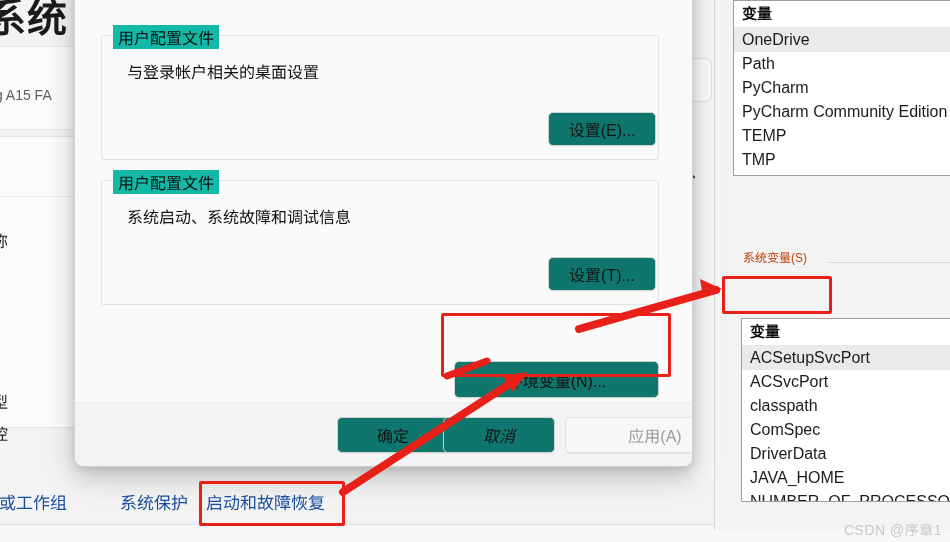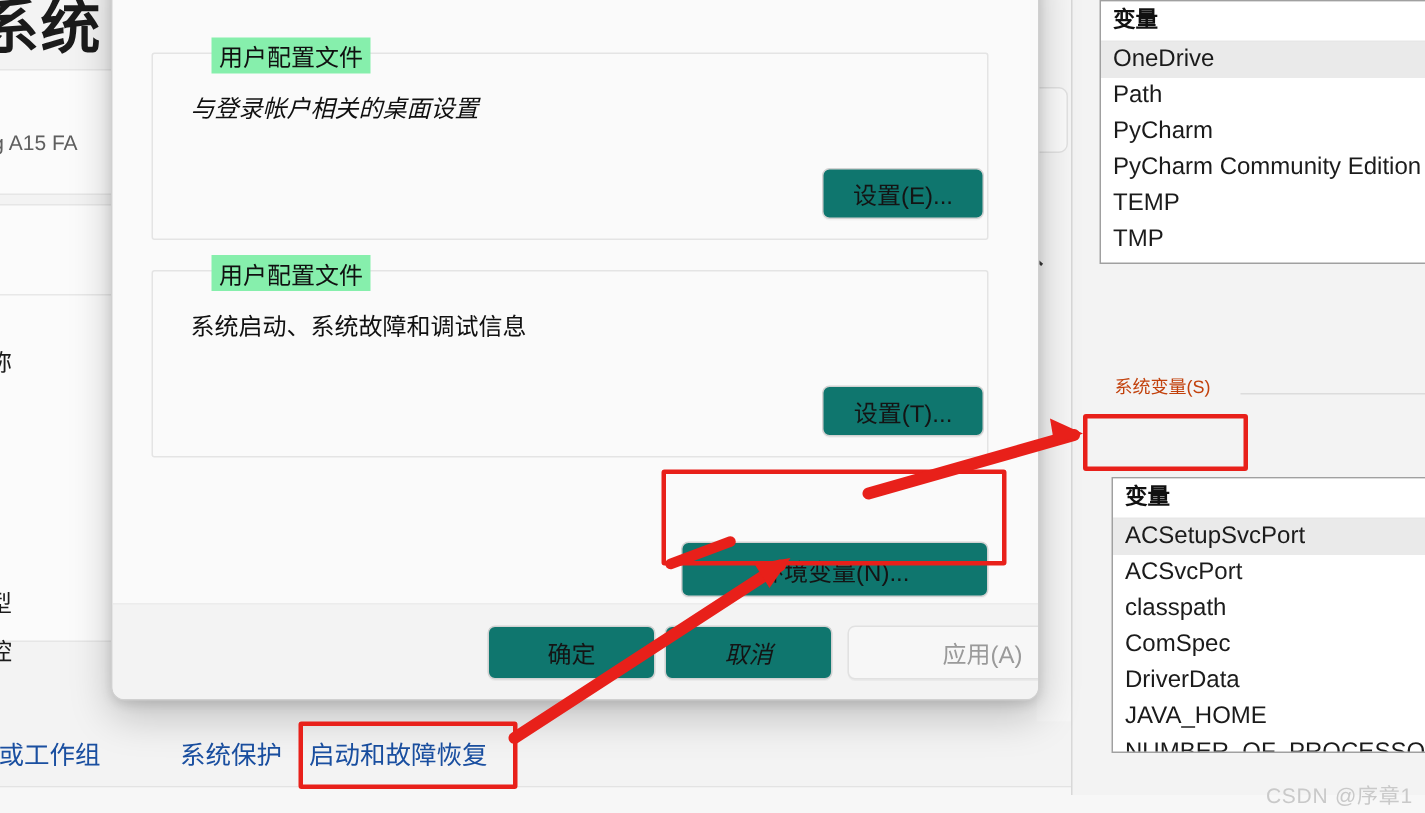--- a/index.html
+++ b/index.html
@@ -78,22 +78,22 @@
     position:absolute;left:74px;top:-34px;width:617px;height:499px;
     background:#f3f3f3;border:1px solid #d0d0d0;border-radius:9px;
     box-shadow:0 10px 28px rgba(0,0,0,.22),0 2px 8px rgba(0,0,0,.12);
     overflow:hidden;
   }
   .dlg-body{position:absolute;left:0;top:0;width:617px;height:435px;background:#fafafa;}
   .group{
     position:absolute;background:#fafafa;border:1px solid #e4e4e4;border-radius:2px;
   }
   .group > .g-title{
-    position:absolute;top:-11px;left:11px;background:#86efac;padding:0 5px;
-    font-size:16px;color:#101010;white-space:nowrap;margin-left:28px;
+    position:absolute;top:-11px;left:11px;background:#14b8a6;padding:0 5px;
+    font-size:16px;color:#101010;white-space:nowrap;
   }
   .g-desc{
     position:absolute;font-size:16px;color:#101010;white-space:nowrap;
   }
   .btn{
     position:absolute;background:#0f766e;border:1px solid #d2d2d2;border-radius:5px;
     font-size:16px;color:#141414;text-align:center;white-space:nowrap;
     font-family:"Liberation Sans","DejaVu Sans",sans-serif;
     display:flex;align-items:center;justify-content:center;
     box-shadow:0 1px 0 rgba(0,0,0,.035);
@@ -186,35 +186,35 @@
       <div class="lb-row">NUMBER_OF_PROCESSORS</div>
 
     </div>
   </div>
 
   <div class="dlg">
     <div class="dlg-body">
 
       <div class="group g1" style="left:26px;top:68px;width:556px;height:123px;">
         <div class="g-title">用户配置文件</div>
-        <div class="g-desc" style="left:25px;top:23px;font-style:italic;">与登录帐户相关的桌面设置</div>
+        <div class="g-desc" style="left:25px;top:23px;">与登录帐户相关的桌面设置</div>
         <div class="btn" style="left:446px;top:76px;width:106px;height:32px;">设置(E)...</div>
       </div>
 
       <div class="group g2" style="left:26px;top:213px;width:556px;height:123px;">
         <div class="g-title">用户配置文件</div>
         <div class="g-desc" style="left:25px;top:23px;">系统启动、系统故障和调试信息</div>
         <div class="btn" style="left:446px;top:76px;width:106px;height:32px;">设置(T)...</div>
       </div>
 
       <div class="btn" style="left:379px;top:394px;width:203px;height:35px;">环境变量(N)...</div>
     </div>
 
     <div class="dlg-footer">
-      <div class="btn" style="left:250px;top:14px;width:110px;height:34px;">确定</div>
+      <div class="btn" style="left:262px;top:14px;width:110px;height:34px;">确定</div>
       <div class="btn" style="left:368px;top:14px;width:110px;height:34px;font-style:italic;">取消</div>
       <div class="btn disabled" style="left:490px;top:14px;width:110px;height:34px;">应用(A)</div>
     </div>
   </div>
 
   <div class="redbox" style="left:441px;top:313px;width:224px;height:58px;"></div>
   <div class="redbox" style="left:722px;top:276px;width:104px;height:32px;"></div>
   <div class="redbox" style="left:199px;top:481px;width:140px;height:39px;"></div>
 
   <svg class="arrow" style="left:0;top:0;width:950px;height:542px;">

